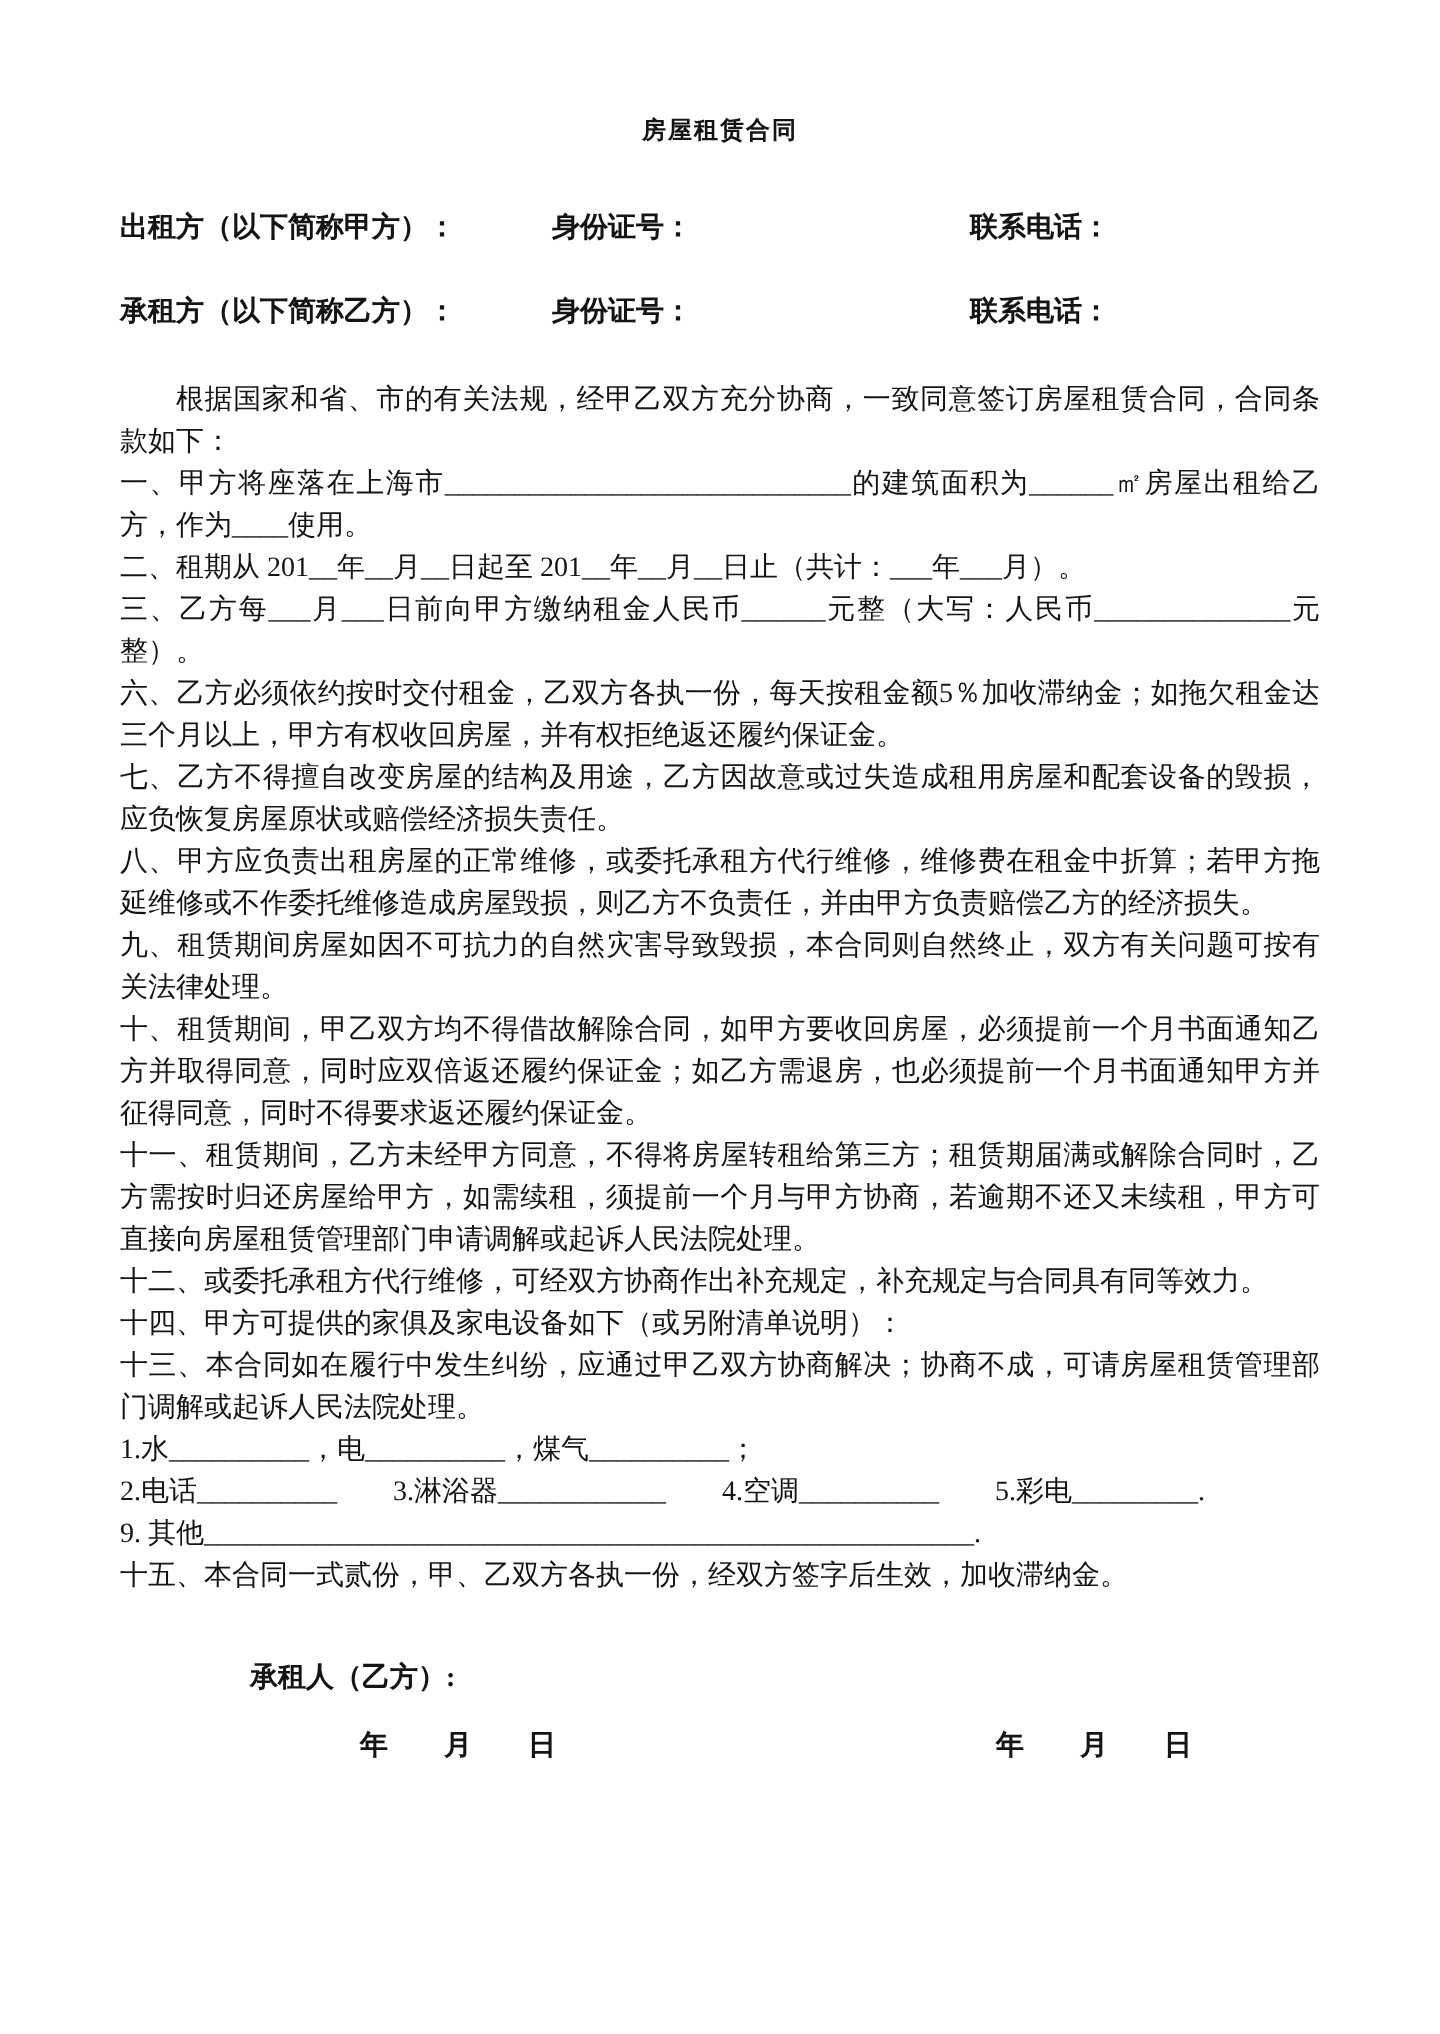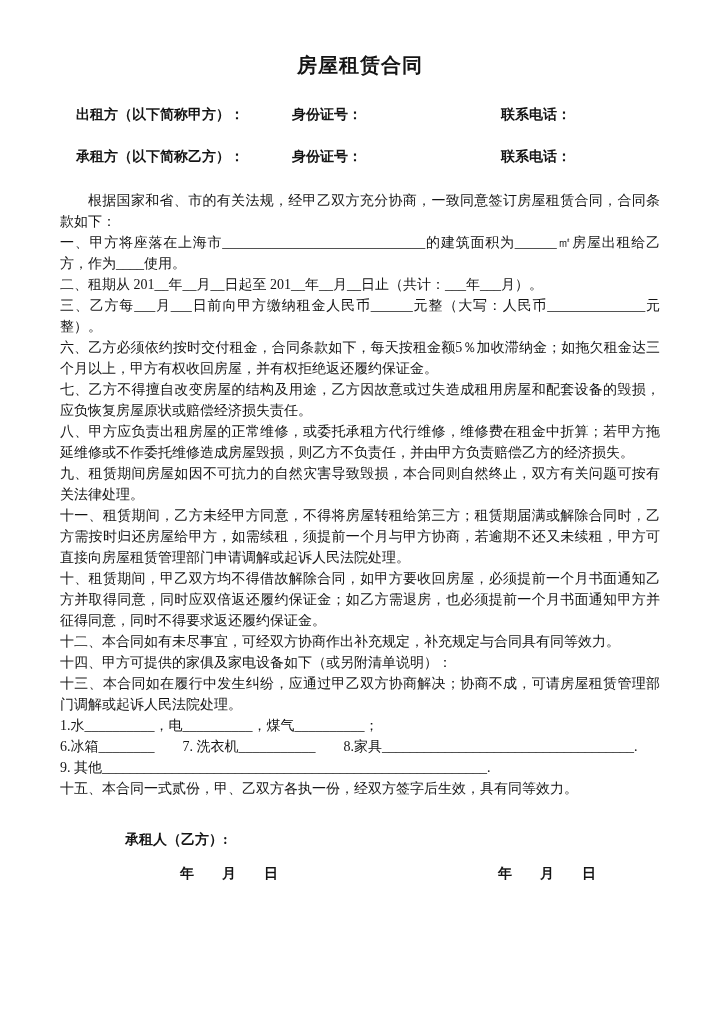--- a/index.html
+++ b/index.html
@@ -17,36 +17,36 @@
     width: 720px;
     height: 1017px;
     padding: 54px 60px 0 60px;
     background: #ffffff;
     color: #141414;
     font-family: "Liberation Serif", "DejaVu Serif", serif;
     font-size: 14px;
   }
   .title {
     margin: 0;
-    font-size: 20px;
+    font-size: 12px;
     line-height: 22px;
     font-weight: bold;
     text-align: center;
     letter-spacing: 1px;
   }
   .parties {
     margin-top: 30px;
     font-weight: bold;
   }
   .party-row {
     display: flex;
     line-height: 18px;
     margin-bottom: 24px;
   }
-  .party-role  { width: 216px; margin-left: 16px; }
+  .party-role  { width: 216px; }
   .party-id    { width: 209px; }
   .party-phone { flex: 1; }
   .body {
     margin-top: 16px;
     line-height: 21px;
     text-align: justify;
     font-family: Liberation Serif, serif;
   }
   .body p {
     margin: 0;
@@ -93,33 +93,33 @@
       <span class="party-id">身份证号：</span>
       <span class="party-phone">联系电话：</span>
     </div>
   </div>
 
   <div class="body">
     <p class="intro">根据国家和省、市的有关法规，经甲乙双方充分协商，一致同意签订房屋租赁合同，合同条款如下：</p>
     <p>一、甲方将座落在上海市_____________________________的建筑面积为______㎡房屋出租给乙方，作为____使用。</p>
     <p>二、租期从 201__年__月__日起至 201__年__月__日止（共计：___年___月）。</p>
     <p>三、乙方每___月___日前向甲方缴纳租金人民币______元整（大写：人民币______________元整）。</p>
-    <p>六、乙方必须依约按时交付租金，合同条款如下，每天按租金额5％加收滞纳金；如拖欠租金达三个月以上，甲方有权收回房屋，并有权拒绝返还履约保证金。</p>
+    <p>六、乙方必须依约按时交付租金，乙双方各执一份，每天按租金额5％加收滞纳金；如拖欠租金达三个月以上，甲方有权收回房屋，并有权拒绝返还履约保证金。</p>
     <p>七、乙方不得擅自改变房屋的结构及用途，乙方因故意或过失造成租用房屋和配套设备的毁损，应负恢复房屋原状或赔偿经济损失责任。</p>
     <p>八、甲方应负责出租房屋的正常维修，或委托承租方代行维修，维修费在租金中折算；若甲方拖延维修或不作委托维修造成房屋毁损，则乙方不负责任，并由甲方负责赔偿乙方的经济损失。</p>
     <p>九、租赁期间房屋如因不可抗力的自然灾害导致毁损，本合同则自然终止，双方有关问题可按有关法律处理。</p>
+    <p>十、租赁期间，甲乙双方均不得借故解除合同，如甲方要收回房屋，必须提前一个月书面通知乙方并取得同意，同时应双倍返还履约保证金；如乙方需退房，也必须提前一个月书面通知甲方并征得同意，同时不得要求返还履约保证金。</p>
     <p>十一、租赁期间，乙方未经甲方同意，不得将房屋转租给第三方；租赁期届满或解除合同时，乙方需按时归还房屋给甲方，如需续租，须提前一个月与甲方协商，若逾期不还又未续租，甲方可直接向房屋租赁管理部门申请调解或起诉人民法院处理。</p>
-    <p>十、租赁期间，甲乙双方均不得借故解除合同，如甲方要收回房屋，必须提前一个月书面通知乙方并取得同意，同时应双倍返还履约保证金；如乙方需退房，也必须提前一个月书面通知甲方并征得同意，同时不得要求返还履约保证金。</p>
-    <p>十二、本合同如有未尽事宜，可经双方协商作出补充规定，补充规定与合同具有同等效力。</p>
+    <p>十二、或委托承租方代行维修，可经双方协商作出补充规定，补充规定与合同具有同等效力。</p>
     <p>十四、甲方可提供的家俱及家电设备如下（或另附清单说明）：</p>
     <p>十三、本合同如在履行中发生纠纷，应通过甲乙双方协商解决；协商不成，可请房屋租赁管理部门调解或起诉人民法院处理。</p>
     <p>1.水__________，电__________，煤气__________；</p>
-    <p>6.冰箱________　　7. 洗衣机___________　　8.家具____________________________________.</p>
+    <p>2.电话__________　　3.淋浴器____________　　4.空调__________　　5.彩电_________.</p>
     <p>9. 其他_______________________________________________________.</p>
-    <p>十五、本合同一式贰份，甲、乙双方各执一份，经双方签字后生效，具有同等效力。</p>
+    <p>十五、本合同一式贰份，甲、乙双方各执一份，经双方签字后生效，加收滞纳金。</p>
   </div>
 
   <div class="signature">
     <div class="sig-row">
       <span class="col2">承租人（乙方）:</span>
     </div>
     <div class="date-row">
       <span class="col1">年　　月　　日</span>
       <span class="col2">年　　月　　日</span>
     </div>

